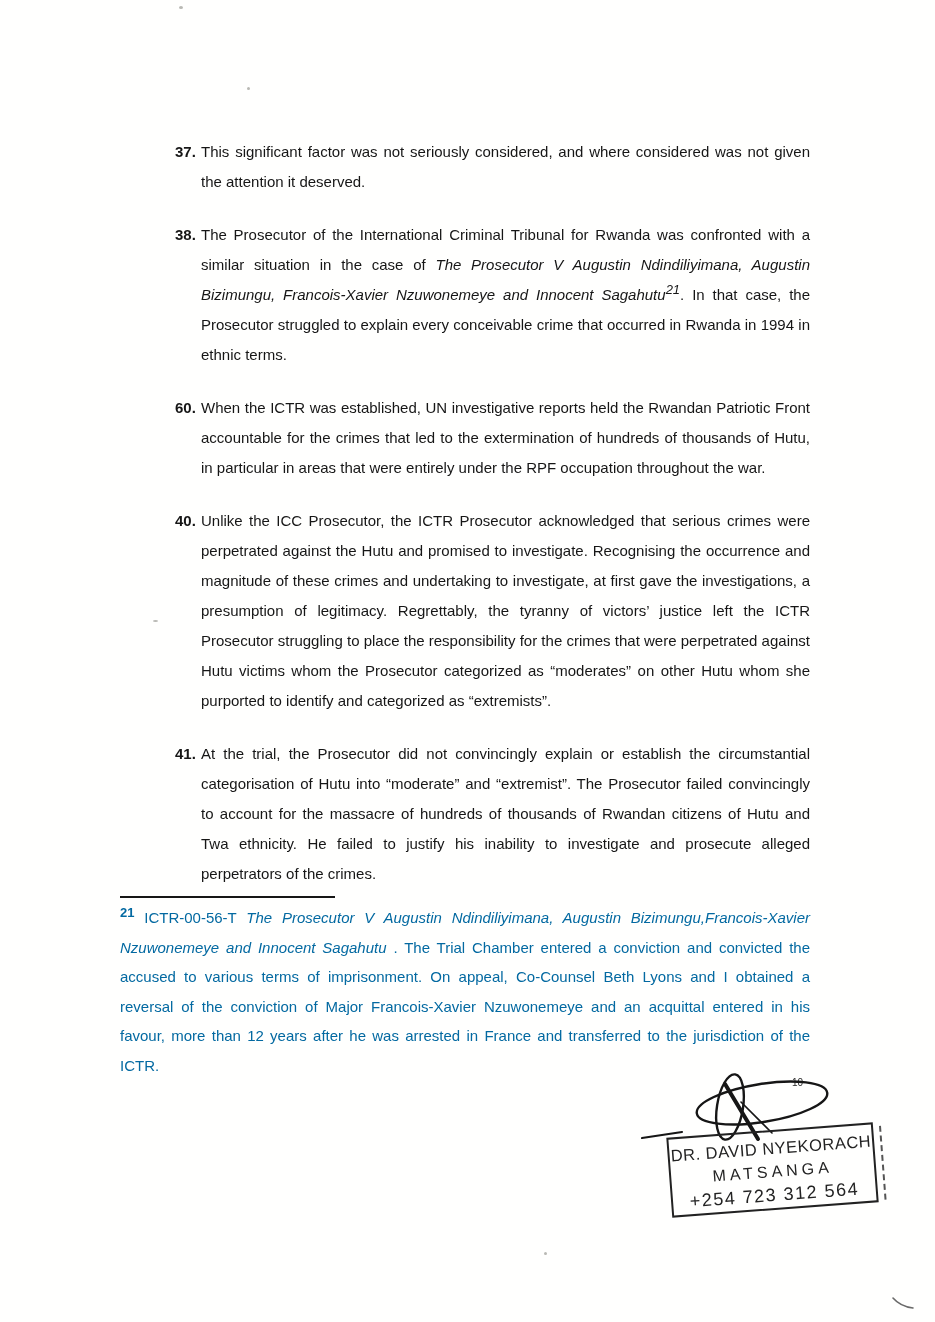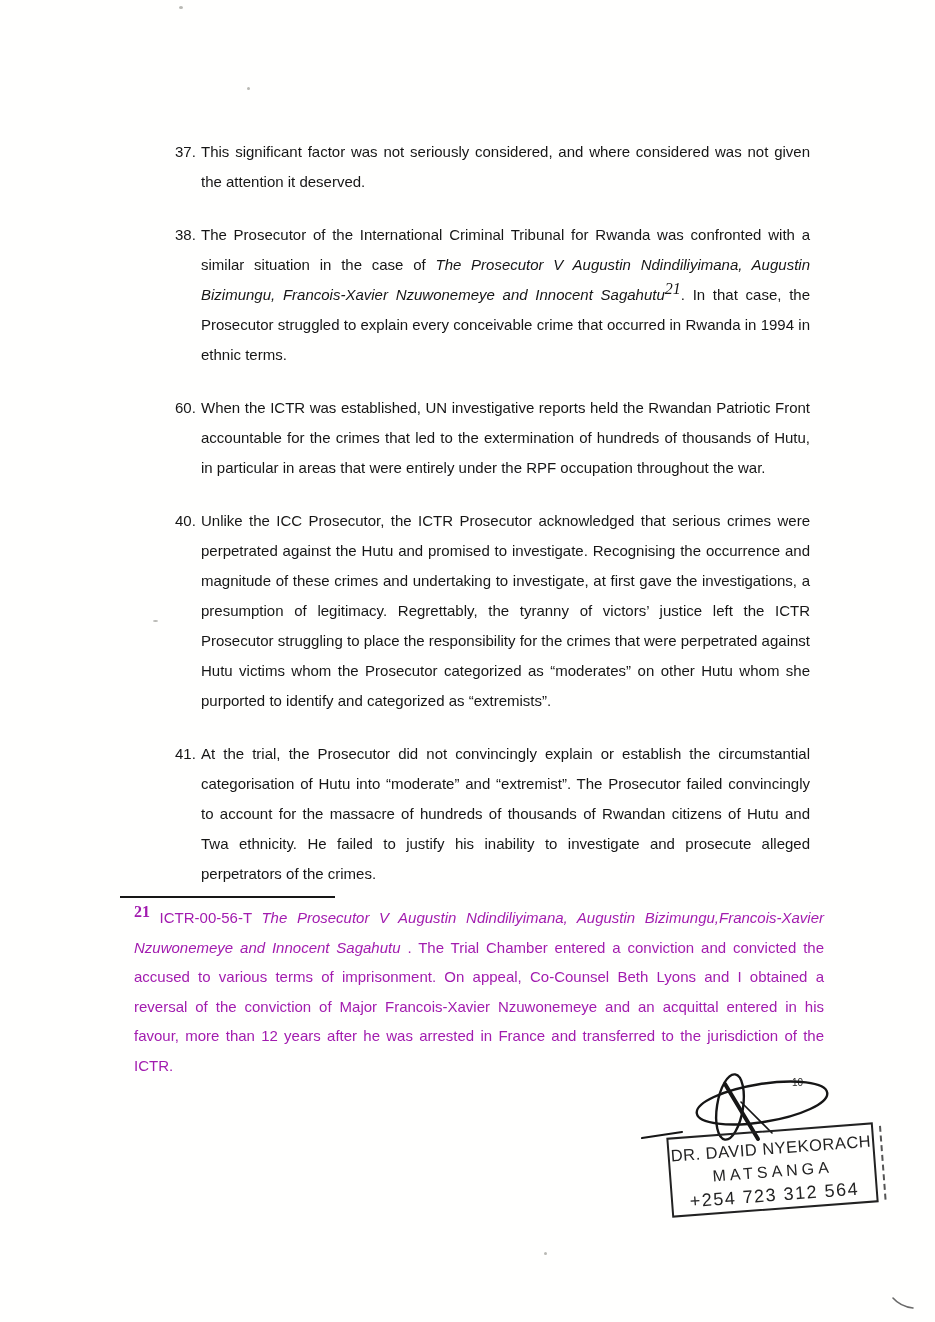--- a/index.html
+++ b/index.html
@@ -11,29 +11,29 @@
   }
   .page { position:absolute; inset:0; background:#fffffe; }
 
   
   .content { position:absolute; left:175px; top:137px; width:635px; }
   .para {
     text-align:justify; font-size:15px; line-height:30px;
     padding-left:26px; text-indent:-26px; margin-bottom:23px;
     color:#161616;
   }
-  .pnum { font-weight:normal; display:inline-block; width:26px; text-indent:0; }
+  .pnum { font-weight:bold; display:inline-block; width:26px; text-indent:0; }
   .it { font-style:italic; }
-  sup { font-size:16px; line-height:0; vertical-align:super;font-family:Liberation Serif, serif; }
+  sup { font-size:13px; line-height:0; vertical-align:super; }
 
   
   .fnsep { position:absolute; left:120px; top:896px; width:215px; height:2px; background:#161616; }
   .footnote {
-    position:absolute; left:134px; top:903px; width:690px;
-    text-align:justify; font-size:15px; line-height:29.5px; color:#a21caf;
+    position:absolute; left:120px; top:903px; width:690px;
+    text-align:justify; font-size:15px; line-height:29.5px; color:#0369a1;
   }
   .footnote sup { font-weight:bold; }
 
   
   .pagenum { position:absolute; left:792px; top:1077px; font-size:10px; color:#2a2a2a; }
 
   
   .stamp {
     position:absolute; left:669px; top:1130px; width:207px; height:80px;
     border:2.5px solid #222; transform:rotate(-4.3deg); transform-origin:center;

